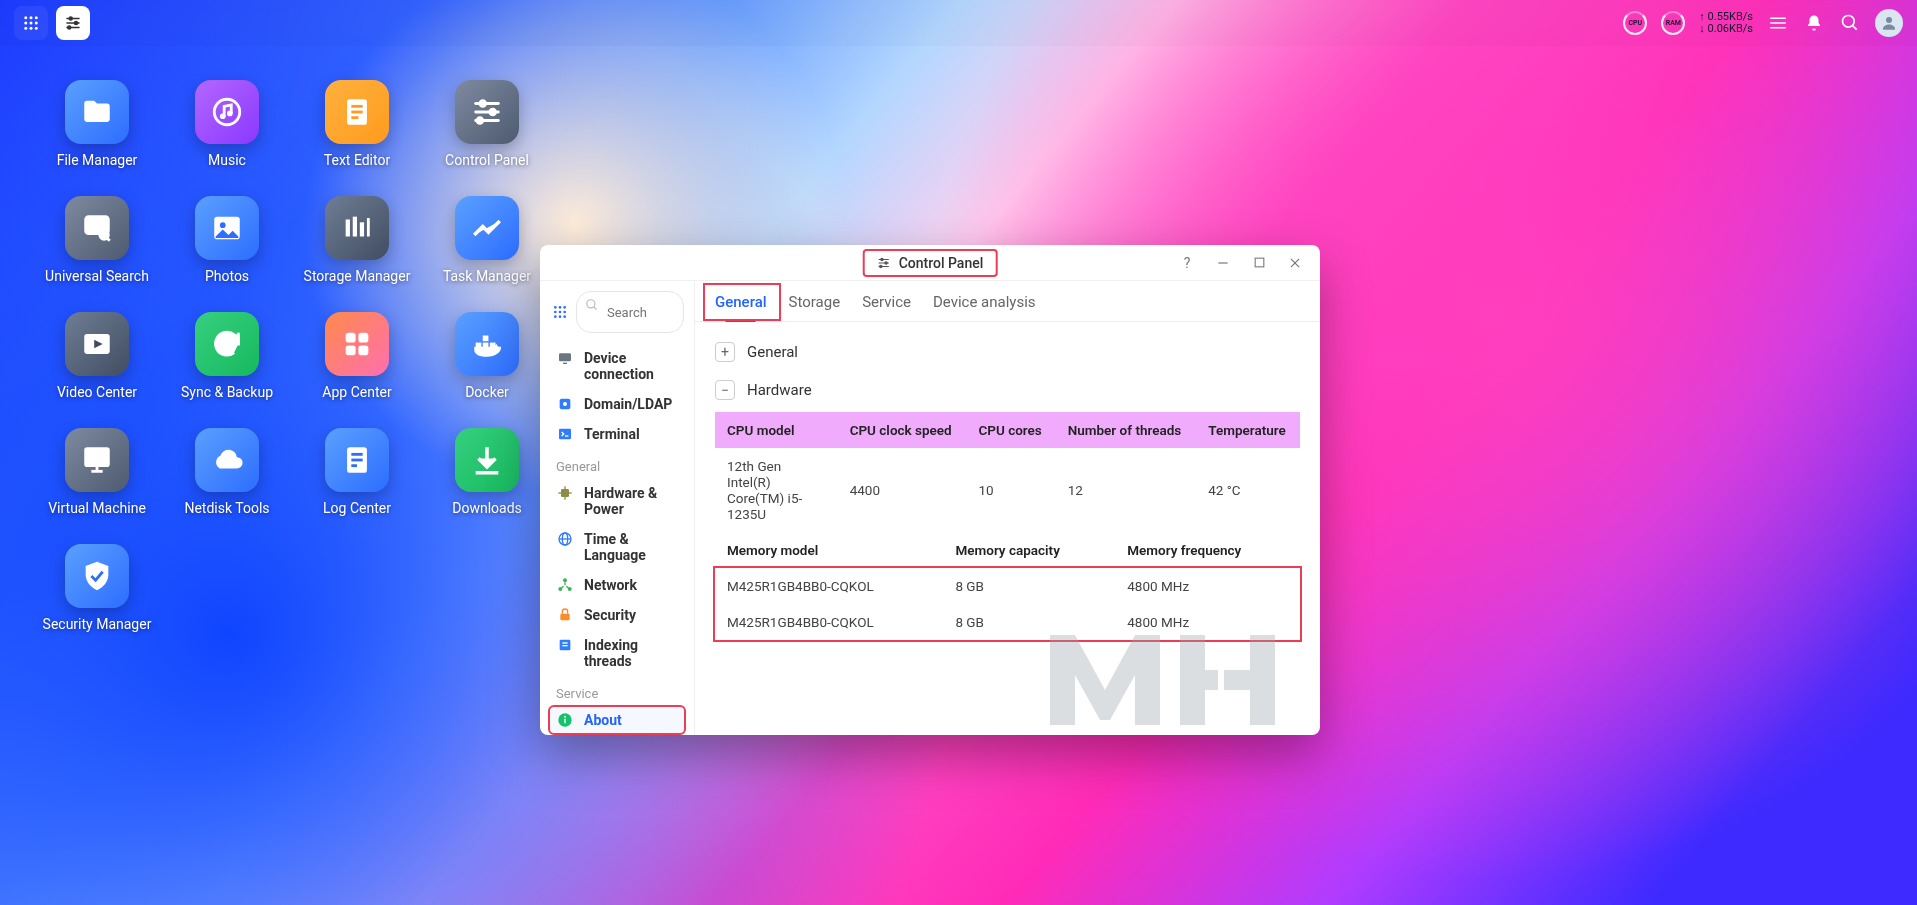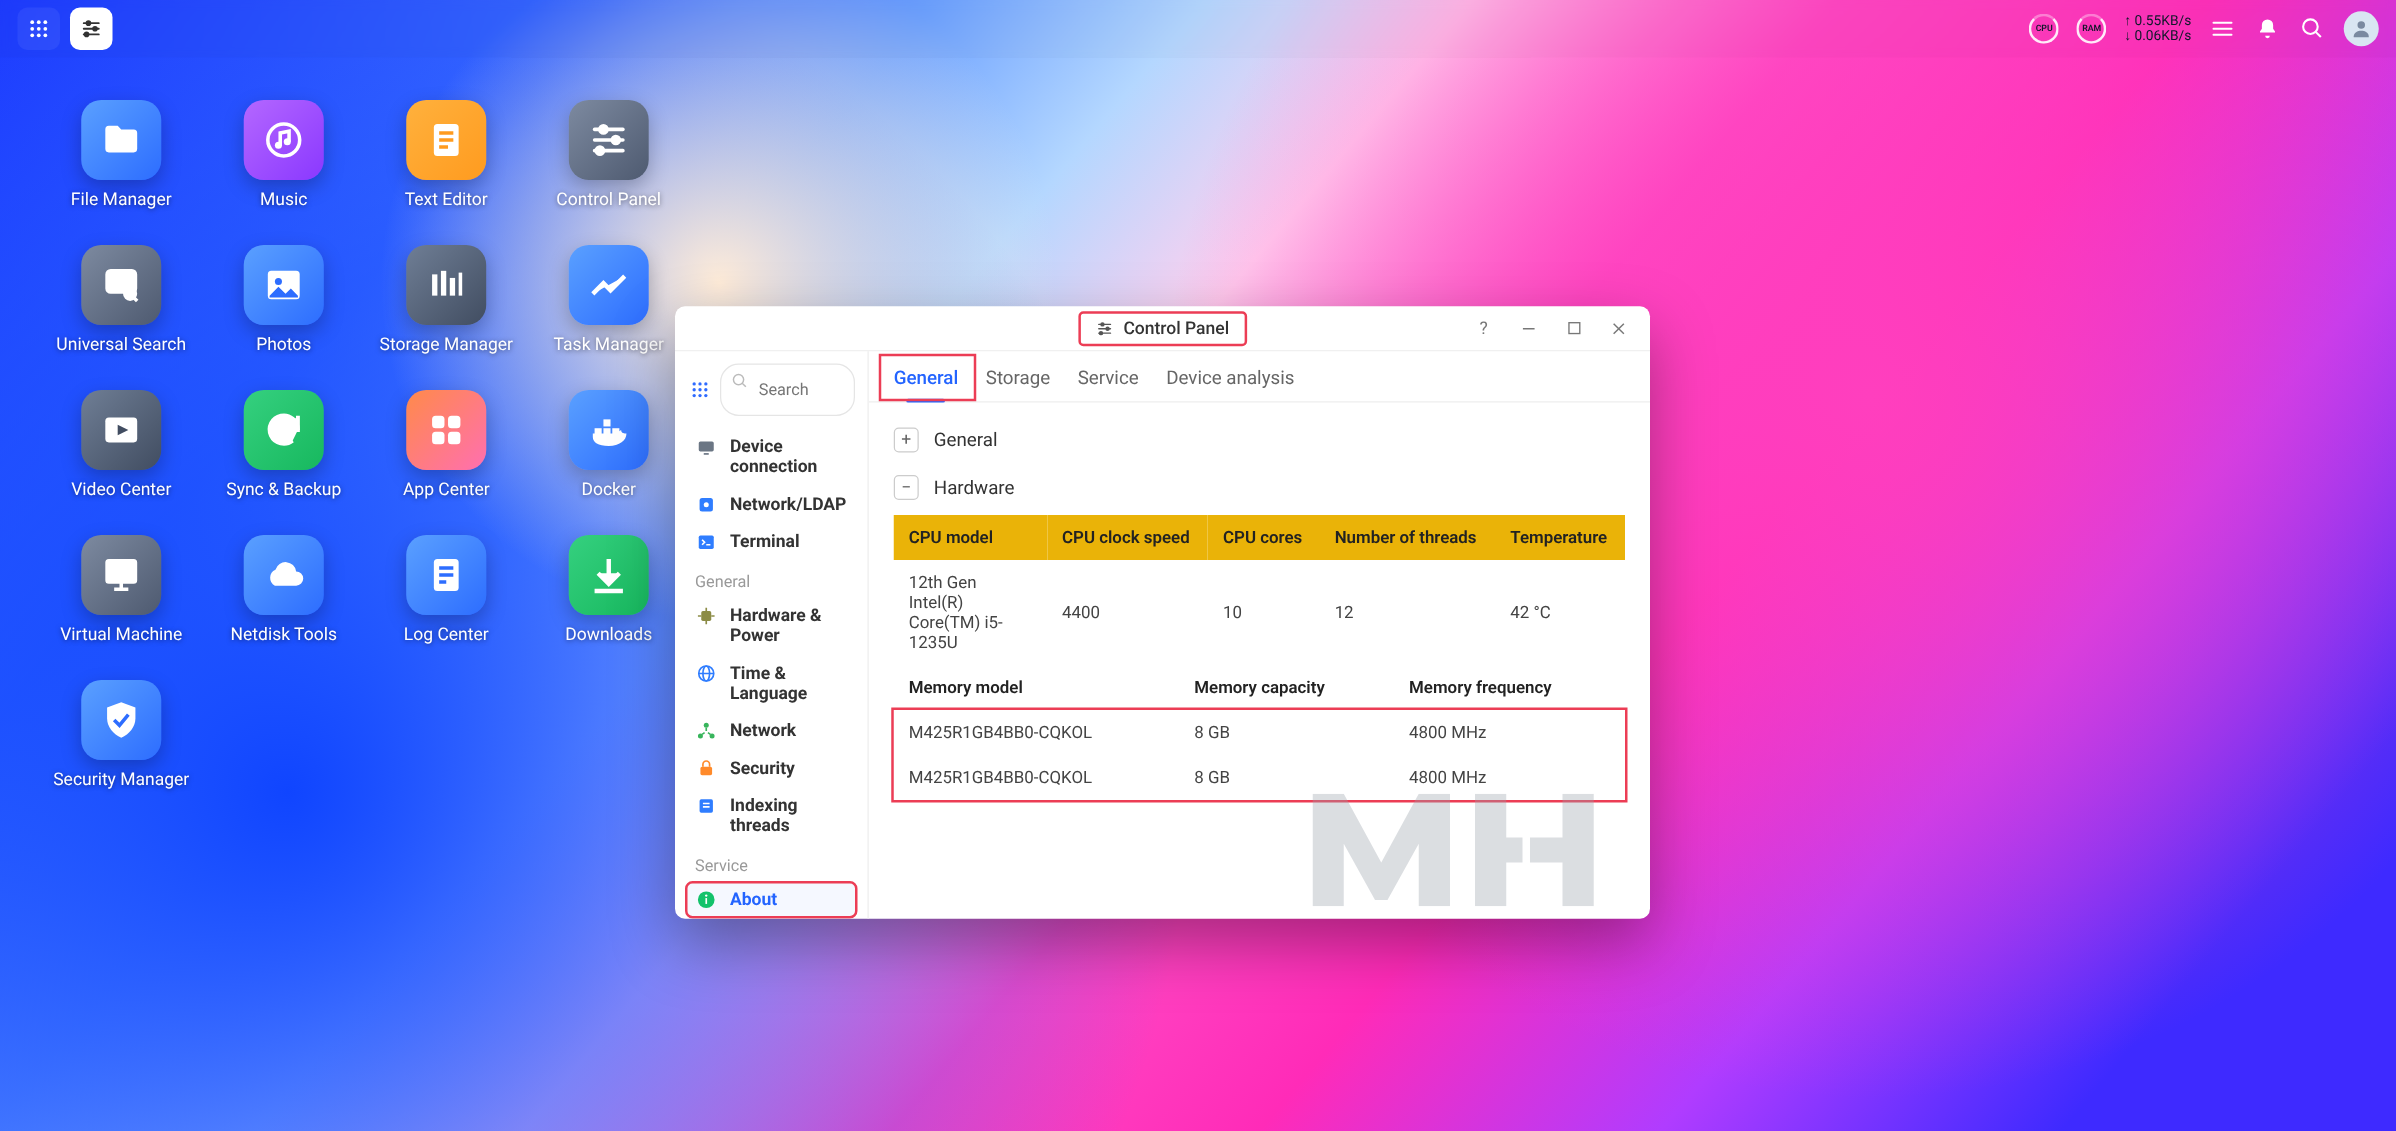--- a/index.html
+++ b/index.html
@@ -77,21 +77,21 @@
   .tab.active::after { content:""; position:absolute; left:20%; right:20%; bottom:-1px; height:3px; background:#2364ff; border-radius:2px;}
   .tab-highlight { position:absolute; border:2px solid #ec3d55; }
 
   .content { padding:14px 20px 20px; overflow:auto; height:100%; position:relative;}
   .section-row { display:flex; align-items:center; gap:12px; padding:6px 0 12px; font-size:15px; color:#333;}
   .toggle-box { width:20px; height:20px; border:1px solid #ccc; border-radius:4px; display:flex; align-items:center; justify-content:center; font-size:14px; color:#666; cursor:pointer;}
 
   table.info { width:100%; border-collapse:collapse; font-size:13.5px;}
   table.info th { text-align:left; font-weight:600; color:#222; padding:10px 12px; }
   table.info td { padding:10px 12px; color:#444; }
-  .cpu-head { background:#eab308;}
+  .cpu-head { background:#f0abfc;}
   .mem-head th { padding-top:30px;}
   .mem-rows-frame { outline:2px solid #ec3d55; }
 
   .watermark { position:absolute; right:40px; bottom:10px; opacity:0.35; }
 
   
   svg { display:block; }
 </style>
 </head>
 <body>
@@ -408,21 +408,21 @@
             </span>
             <span>Device connection</span>
           </div>
           <div class="sb-item">
             <span class="ico">
               <svg width="16" height="16" viewBox="0 0 24 24" fill="#2f7dff">
                 <rect x="4" y="4" width="16" height="16" rx="3"></rect>
                 <circle cx="12" cy="12" r="3" fill="#fff"></circle>
               </svg>
             </span>
-            <span>Network/LDAP</span>
+            <span>Domain/LDAP</span>
           </div>
           <div class="sb-item">
             <span class="ico">
               <svg width="16" height="16" viewBox="0 0 24 24" fill="#2f7dff">
                 <rect x="3" y="4" width="18" height="16" rx="2"></rect>
                 <polyline points="7 9 10 12 7 15" fill="none" stroke="#fff" stroke-width="2"></polyline>
                 <line x1="12" y1="15" x2="17" y2="15" stroke="#fff" stroke-width="2"></line>
               </svg>
             </span>
             <span>Terminal</span>

